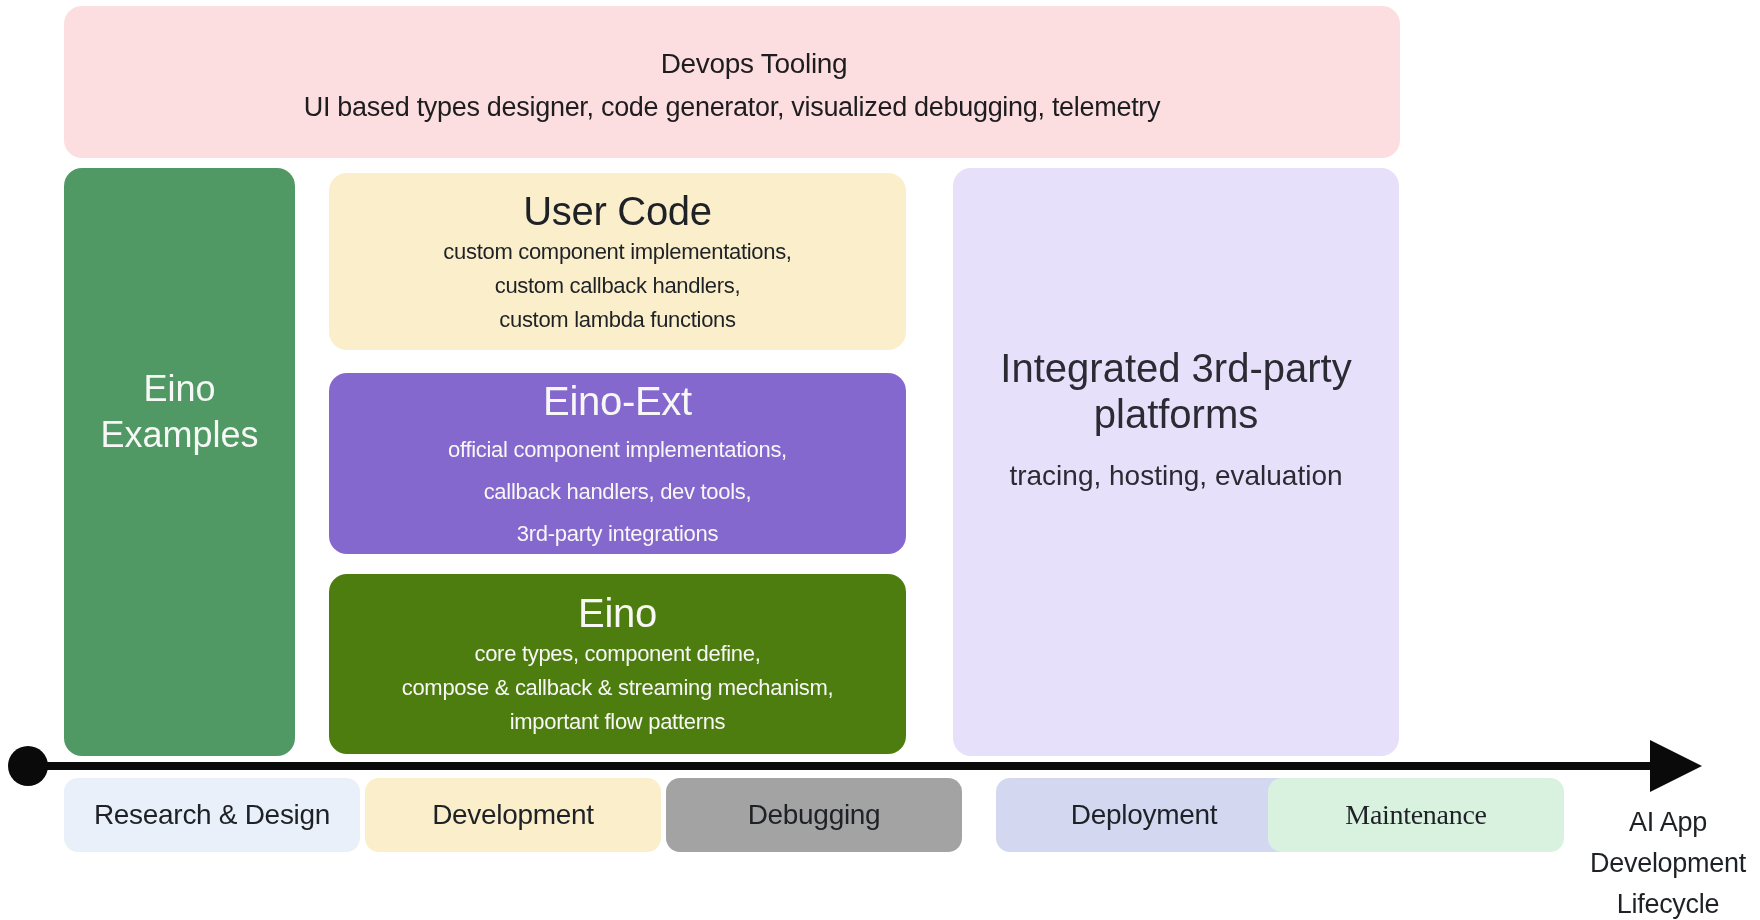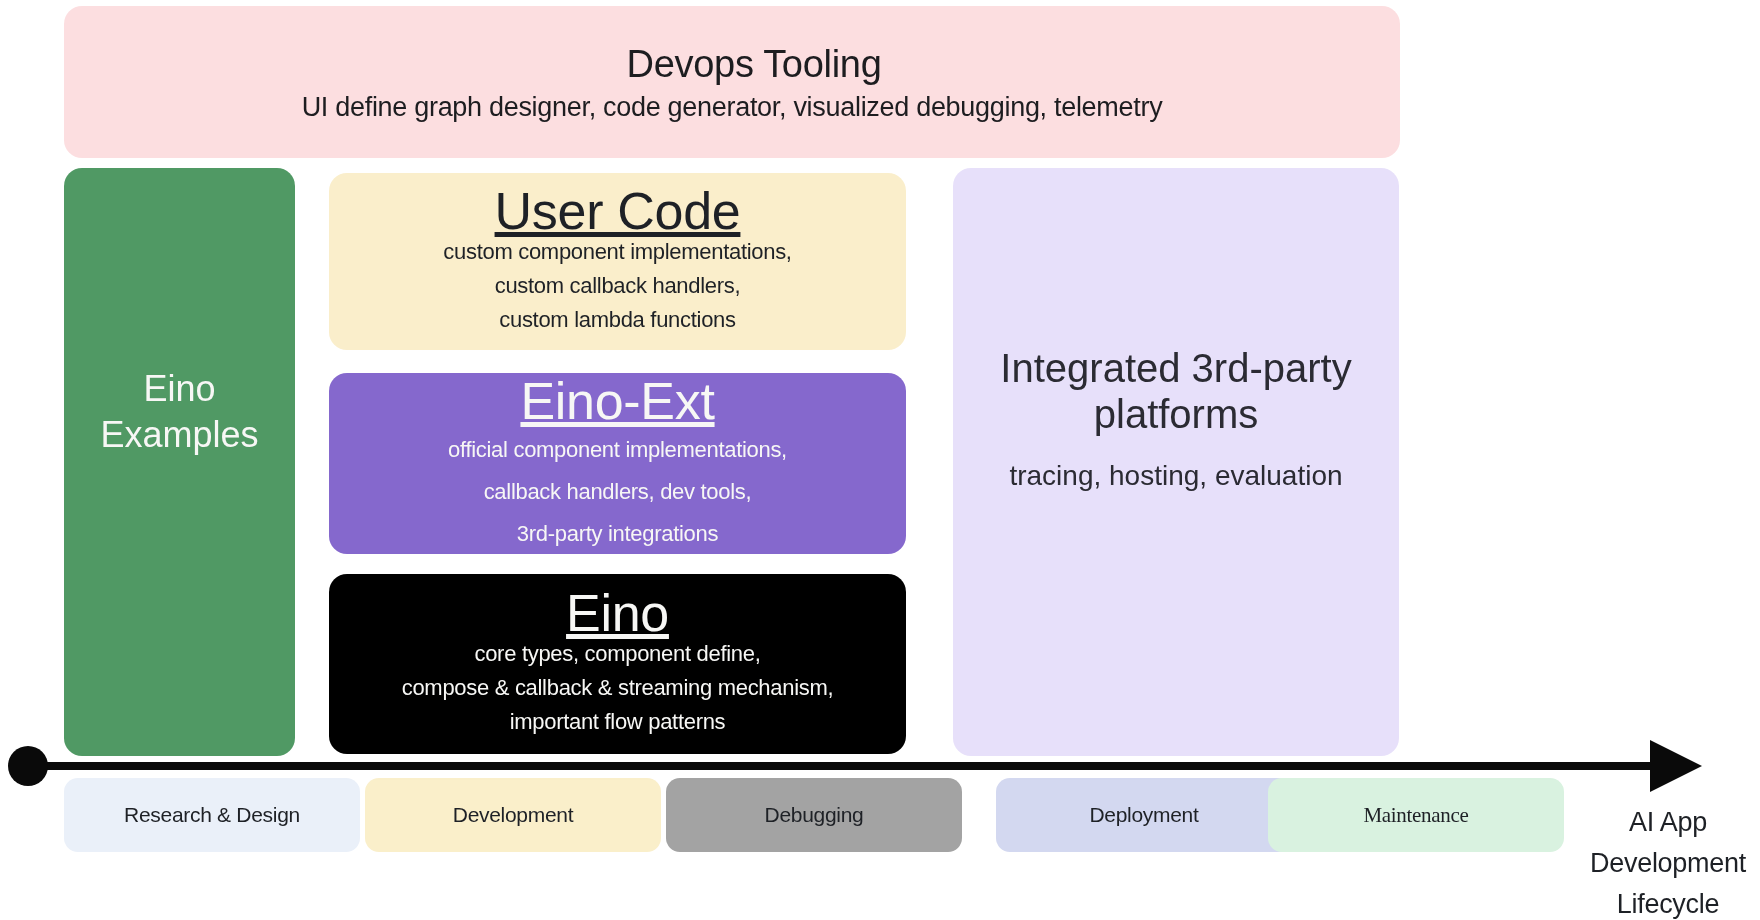--- a/index.html
+++ b/index.html
@@ -27,21 +27,21 @@
     text-align: center;
   }
   
   .top-box {
     left: 64px; top: 6px;
     width: 1336px; height: 152px;
     background: #FCDEE0;
     padding-top: 4px;
   }
   .top-box .box-title {
-    font-size: 38px;
+    font-size: 28px;
     line-height: 46px;
     font-weight: 500;
     letter-spacing: -0.3px;
     color: #1d1d20;
     margin-left: 44px;
   }
   .top-box .box-sub {
     font-size: 27px;
     line-height: 40px;
     letter-spacing: -0.3px;
@@ -57,27 +57,26 @@
     width: 220px;
     transform: translateY(-50px);
     font-size: 36px;
     line-height: 46px;
     color: #f7f7f5;
   }
   
   .mid-box { left: 329px; width: 577px; }
   .user-code-box { top: 173px; height: 177px; background: #FAEECB; }
   .eino-ext-box  { top: 373px; height: 181px; background: #8568CD; color: #f7f7f5; gap: 8px; }
-  .eino-box      { top: 574px; height: 180px; background: #000000; color: #f7f7f5; }
+  .eino-box      { top: 574px; height: 180px; background: #4d7c0f; color: #f7f7f5; }
   .mid-box .box-title {
-    font-size: 52px;
+    font-size: 40px;
     line-height: 48px;
     font-weight: 500;
     letter-spacing: -0.3px;
-    text-decoration: underline;
   }
   .mid-box .box-line {
     font-size: 22px;
     line-height: 34px;
     letter-spacing: -0.3px;
   }
   
   .right-box {
     left: 953px; top: 168px;
     width: 446px; height: 588px;
@@ -120,21 +119,21 @@
   }
   
   .stage {
     position: absolute;
     top: 778px;
     width: 296px; height: 74px;
     border-radius: 14px;
     display: flex;
     align-items: center;
     justify-content: center;
-    font-size: 21px;
+    font-size: 28px;
     letter-spacing: -0.3px;
     color: #1e2126;
   }
   .stage-0 { left: 64px;   background: #EAF0F9; }
   .stage-1 { left: 365px;  background: #FAEFCA; }
   .stage-2 { left: 666px;  background: #a3a3a3; }
   .stage-3 { left: 967px;  background: #D3D8F0; margin-left: 29px; }
   .stage-4 { left: 1268px; background: #D9F2E0; font-family: Liberation Serif, serif; }
   
   .axis-label {
@@ -148,21 +147,21 @@
     color: #1e2126;
   }
 </style>
 </head>
 <body>
 
 <div class="canvas">
 
   <div class="box top-box">
     <div class="box-title">Devops Tooling</div>
-    <div class="box-sub">UI define graph designer, code generator, visualized debugging, telemetry</div>
+    <div class="box-sub">UI based types designer, code generator, visualized debugging, telemetry</div>
   </div>
 
   <div class="box green-box">
     <div class="green-title">Eino Examples</div>
   </div>
 
   <div class="box mid-box user-code-box">
     <div class="box-title">User Code</div>
     <div class="box-line">custom component implementations,</div>
     <div class="box-line">custom callback handlers,</div>

